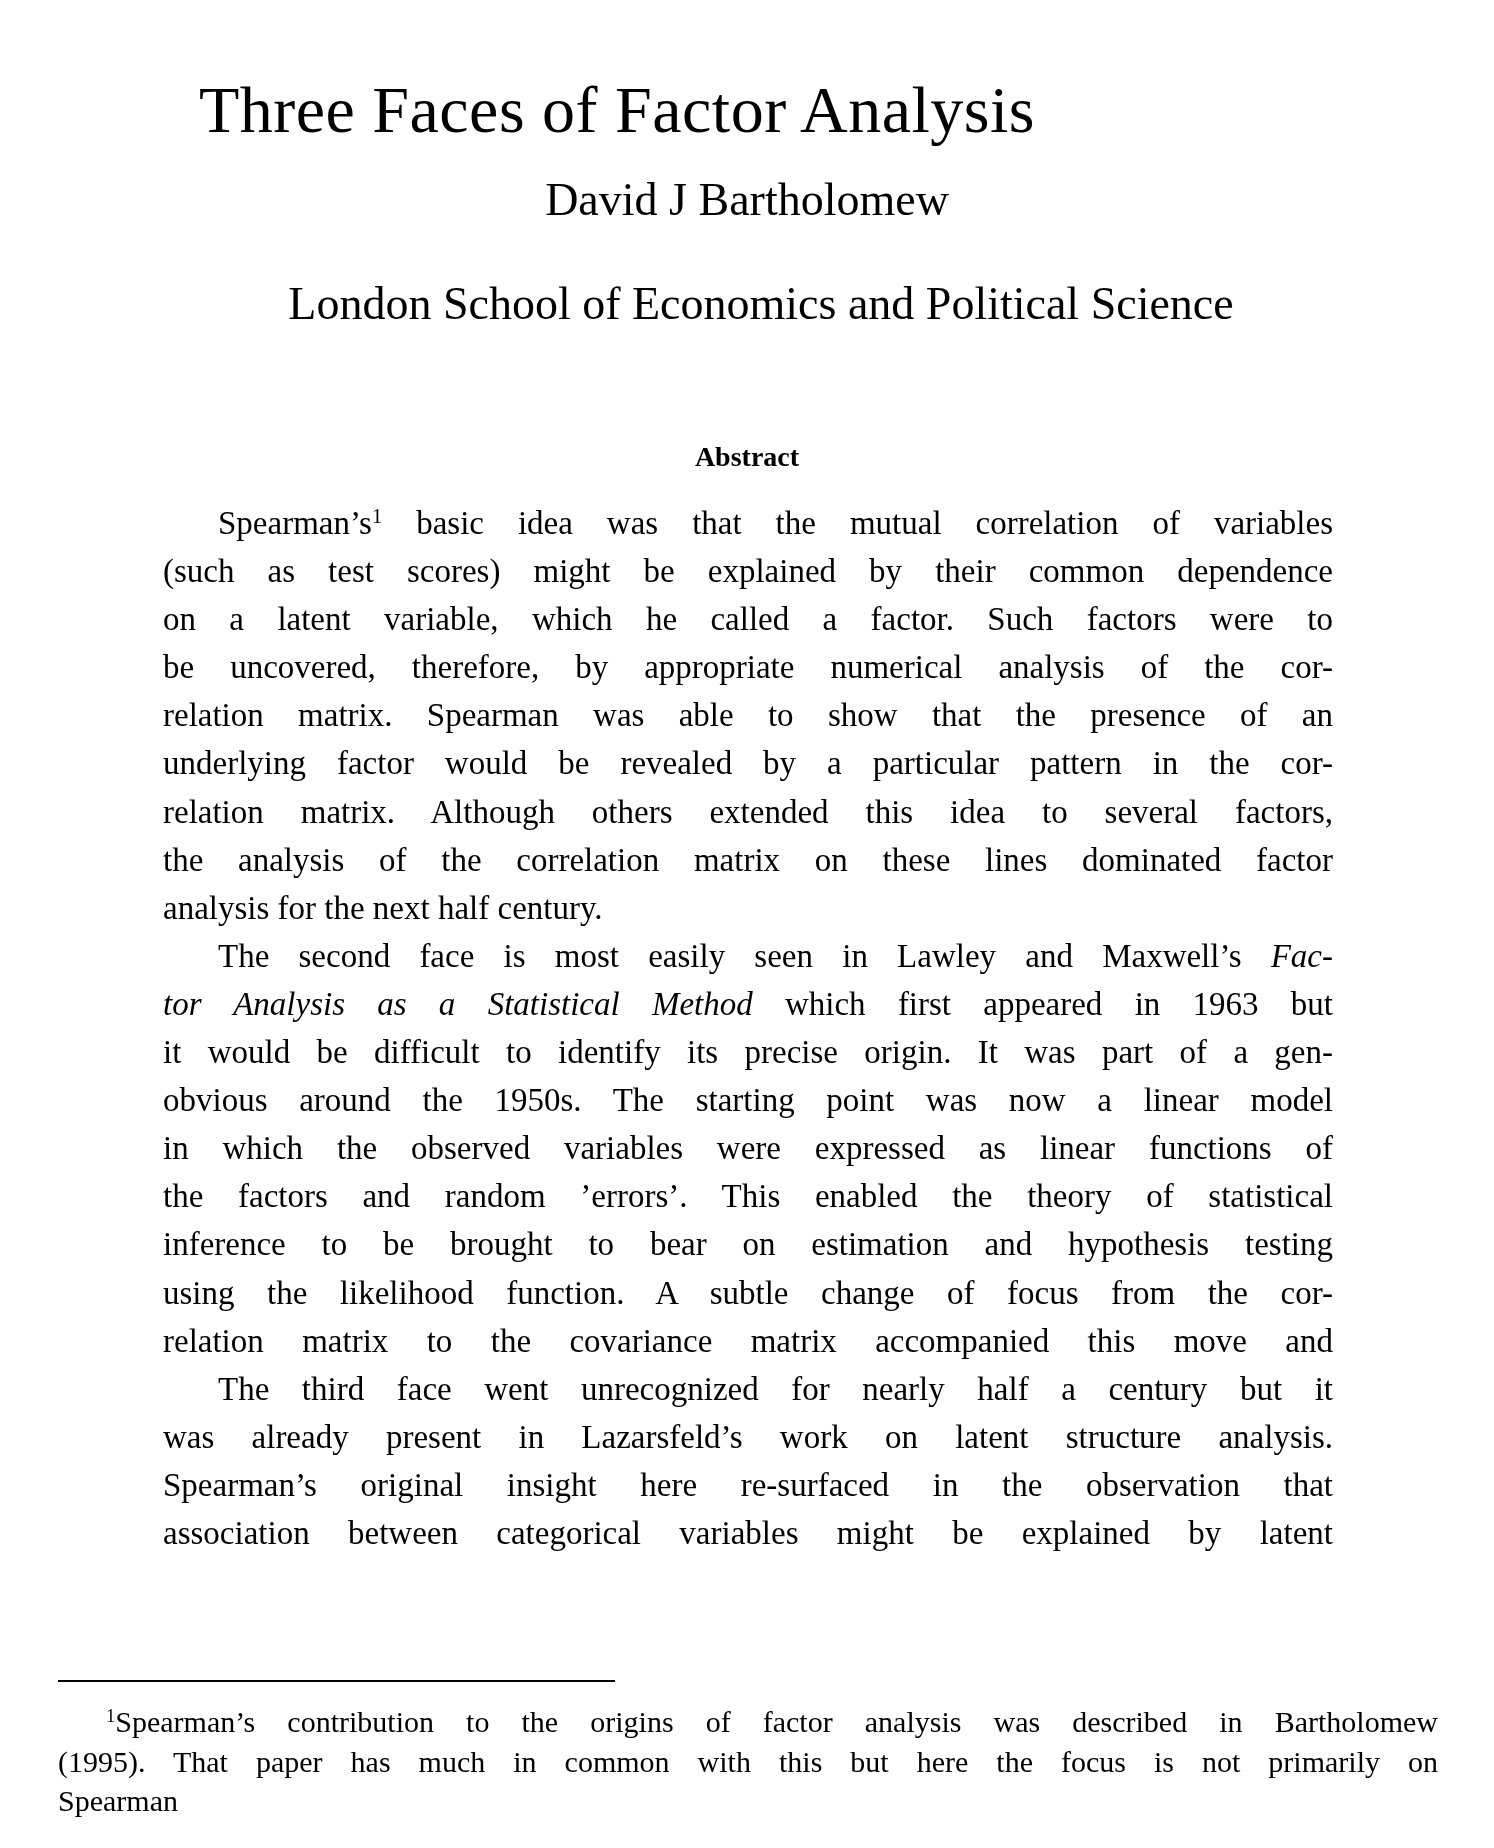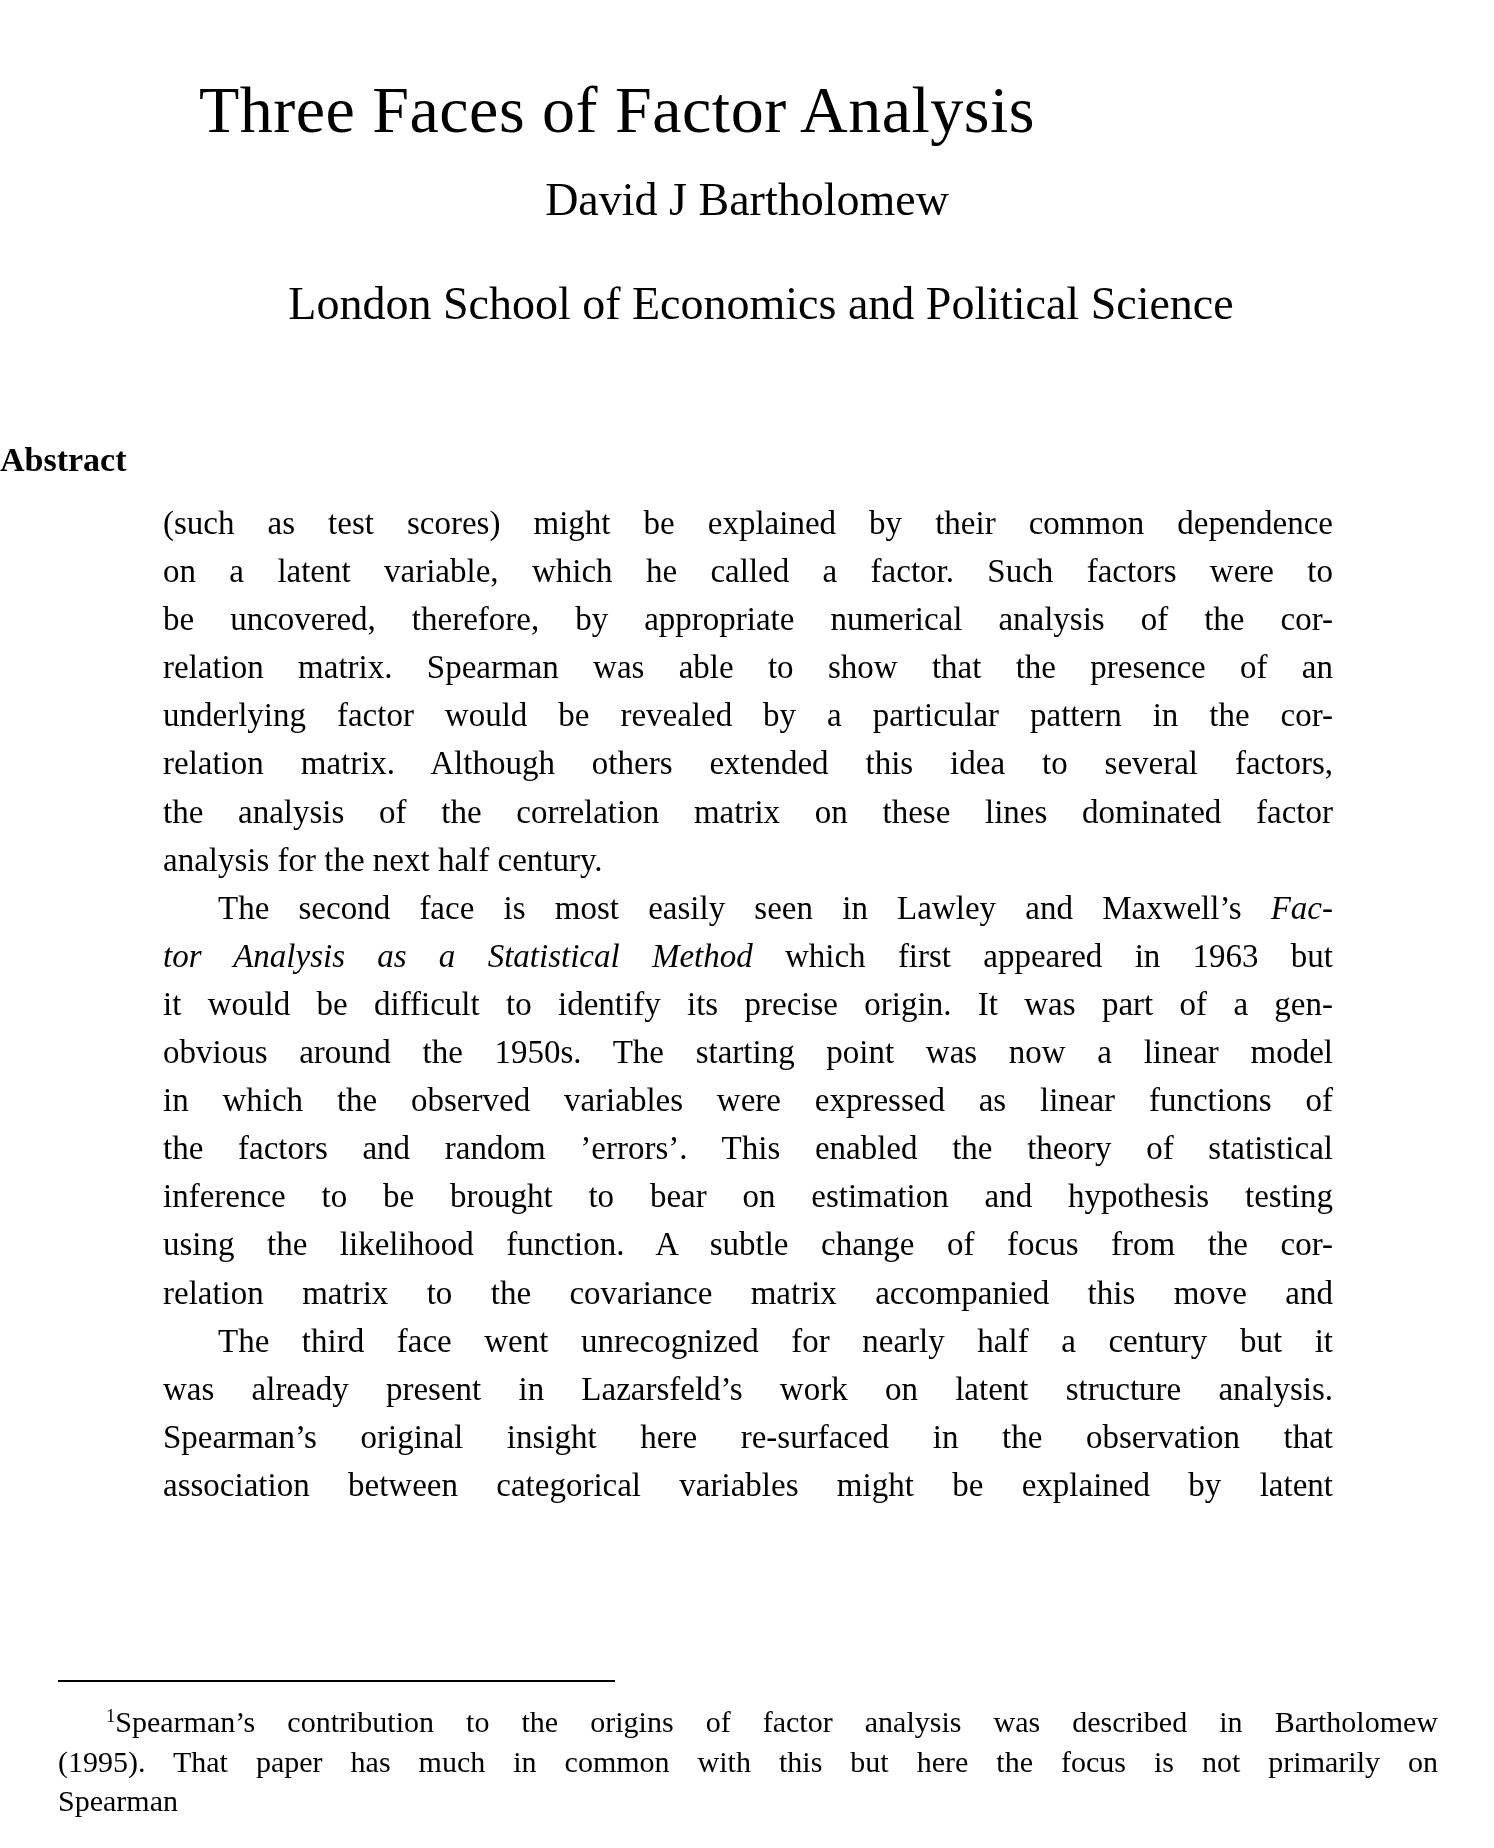--- a/index.html
+++ b/index.html
@@ -41,22 +41,22 @@
     width: 1494px;
     text-align: center;
     font-size: 46px;
     line-height: 1.15;
     padding-left: 14px;
   }
   .abstract-heading {
     top: 440px;
     left: 0;
     width: 1494px;
-    text-align: left;
-    font-size: 34px;
+    text-align: center;
+    font-size: 28px;
     font-weight: 700;
     line-height: 1.2;
   }
   .abstract-body {
     top: 499px;
     left: 163px;
     width: 1170px;
     font-size: 33px;
     line-height: 48.1px;
   }
@@ -106,20 +106,21 @@
 <h1 class="block title">Three Faces of Factor Analysis</h1>
 
 <div class="block author">David J Bartholomew</div>
 
 <div class="block affiliation">London School of Economics and Political Science</div>
 
 <div class="block abstract-heading">Abstract</div>
 
 <section class="block abstract-body">
     <div>
+      <div class="line indent"><span class="seg">Spearman’s</span><span class="seg sup">1</span><span class="seg"> basic idea was that the mutual correlation of variables</span></div>
       <div class="line"><span class="seg">(such as test scores) might be explained by their common dependence</span></div>
       <div class="line"><span class="seg">on a latent variable, which he called a factor.  Such factors were to</span></div>
       <div class="line"><span class="seg">be uncovered, therefore, by appropriate numerical analysis of the cor-</span></div>
       <div class="line"><span class="seg">relation matrix.  Spearman was able to show that the presence of an</span></div>
       <div class="line"><span class="seg">underlying factor would be revealed by a particular pattern in the cor-</span></div>
       <div class="line"><span class="seg">relation matrix.  Although others extended this idea to several factors,</span></div>
       <div class="line"><span class="seg">the analysis of the correlation matrix on these lines dominated factor</span></div>
       <div class="line last"><span class="seg">analysis for the next half century.</span></div>
     </div>
     <div>

